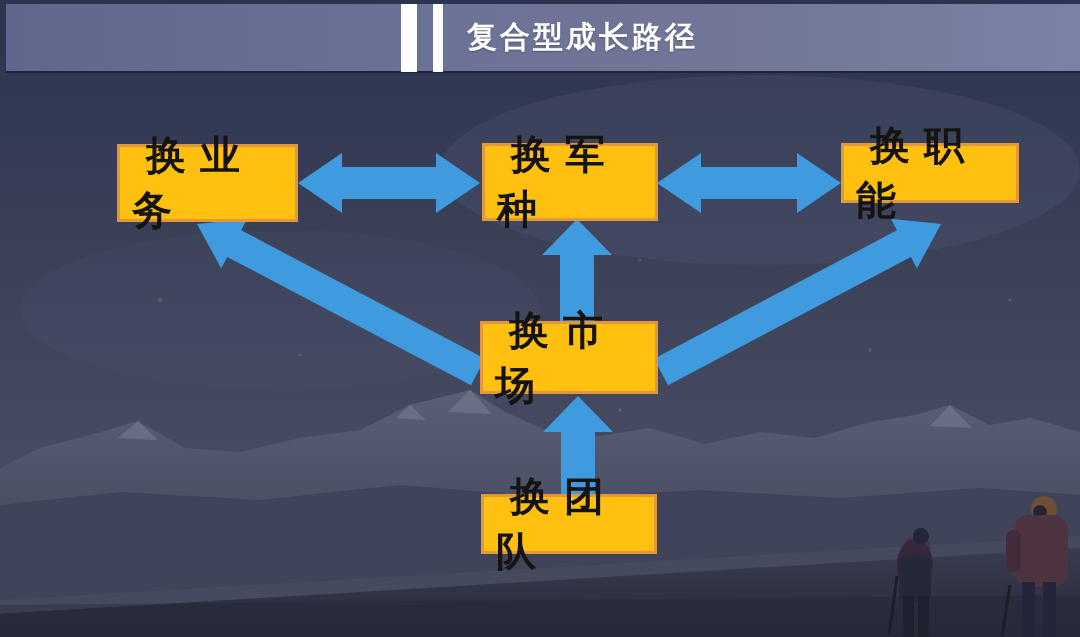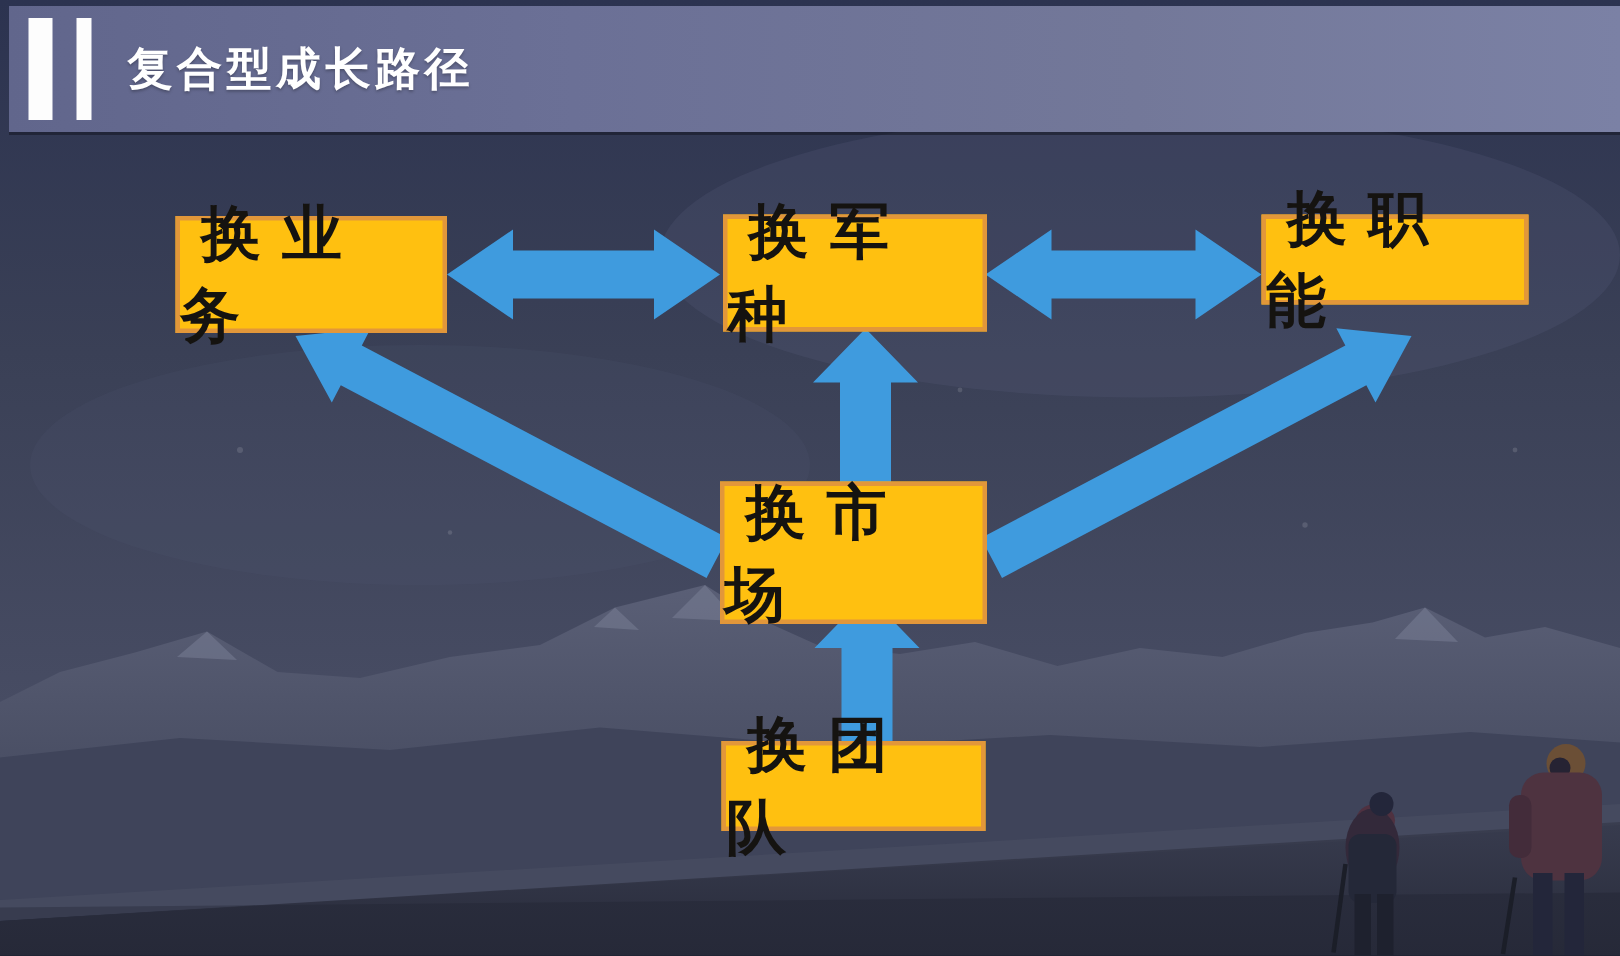--- a/index.html
+++ b/index.html
@@ -5,46 +5,47 @@
   html,body{margin:0;padding:0;}
   body{
     width:1080px;height:637px;position:relative;overflow:hidden;
     background:#1e2233;
     font-family:"Liberation Sans", sans-serif;
   }
   
   .scene{position:absolute;left:0;top:0;width:1080px;height:637px;z-index:0;}
   
   .header{
-    position:absolute;left:6px;top:4px;right:0;height:84px;z-index:30;
+    position:absolute;left:6px;top:4px;right:0;height:67px;z-index:30;
     background:linear-gradient(90deg,#61668c 0%,#6b7096 35%,#737899 70%,#7b81a5 100%);
     display:flex;align-items:center;
     box-shadow:0 2px 0 rgba(20,22,35,.55);
+    justify-content:center;
   }
   .title-marker{display:flex;align-items:center;height:68px;margin-left:13px;}
   .bar-wide{width:16px;height:68px;background:#fdfdfd;}
   .bar-narrow{width:10px;height:68px;background:#fdfdfd;margin-left:16px;}
   .page-title{
     margin-left:24px;color:#ffffff;font-size:30px;font-weight:bold;
     letter-spacing:3px;text-shadow:0 1px 2px rgba(0,0,0,.25);
   }
   
   .arrows{position:absolute;left:0;top:0;width:1080px;height:637px;z-index:10;}
   .node{
     position:absolute;z-index:20;
     background:#ffc010;border:3px solid #e2973a;box-sizing:border-box;
     display:flex;align-items:center;justify-content:center;
     font-family:"Liberation Serif","DejaVu Serif",serif;
     font-size:40px;font-weight:600;color:#151310;
-    letter-spacing:14px;text-indent:14px;
+    letter-spacing:14px;text-indent:14px;padding-left:12px;
   }
   .node-business{left:117px;top:144px;width:181px;height:78px;}
   .node-branch  {left:482px;top:143px;width:176px;height:78px;}
   .node-function{left:841px;top:143px;width:178px;height:60px;}
-  .node-market  {left:480px;top:321px;width:178px;height:95px;}
+  .node-market  {left:480px;top:321px;width:178px;height:73px;}
   .node-team    {left:481px;top:494px;width:176px;height:60px;}
 </style>
 </head>
 <body>
 
 <svg class="scene" viewBox="0 0 1080 637" aria-hidden="true">
   <defs>
     <linearGradient id="sky" x1="0" y1="0" x2="0" y2="1">
       <stop offset="0" stop-color="#2c3350"></stop>
       <stop offset="0.5" stop-color="#3a4056"></stop>

